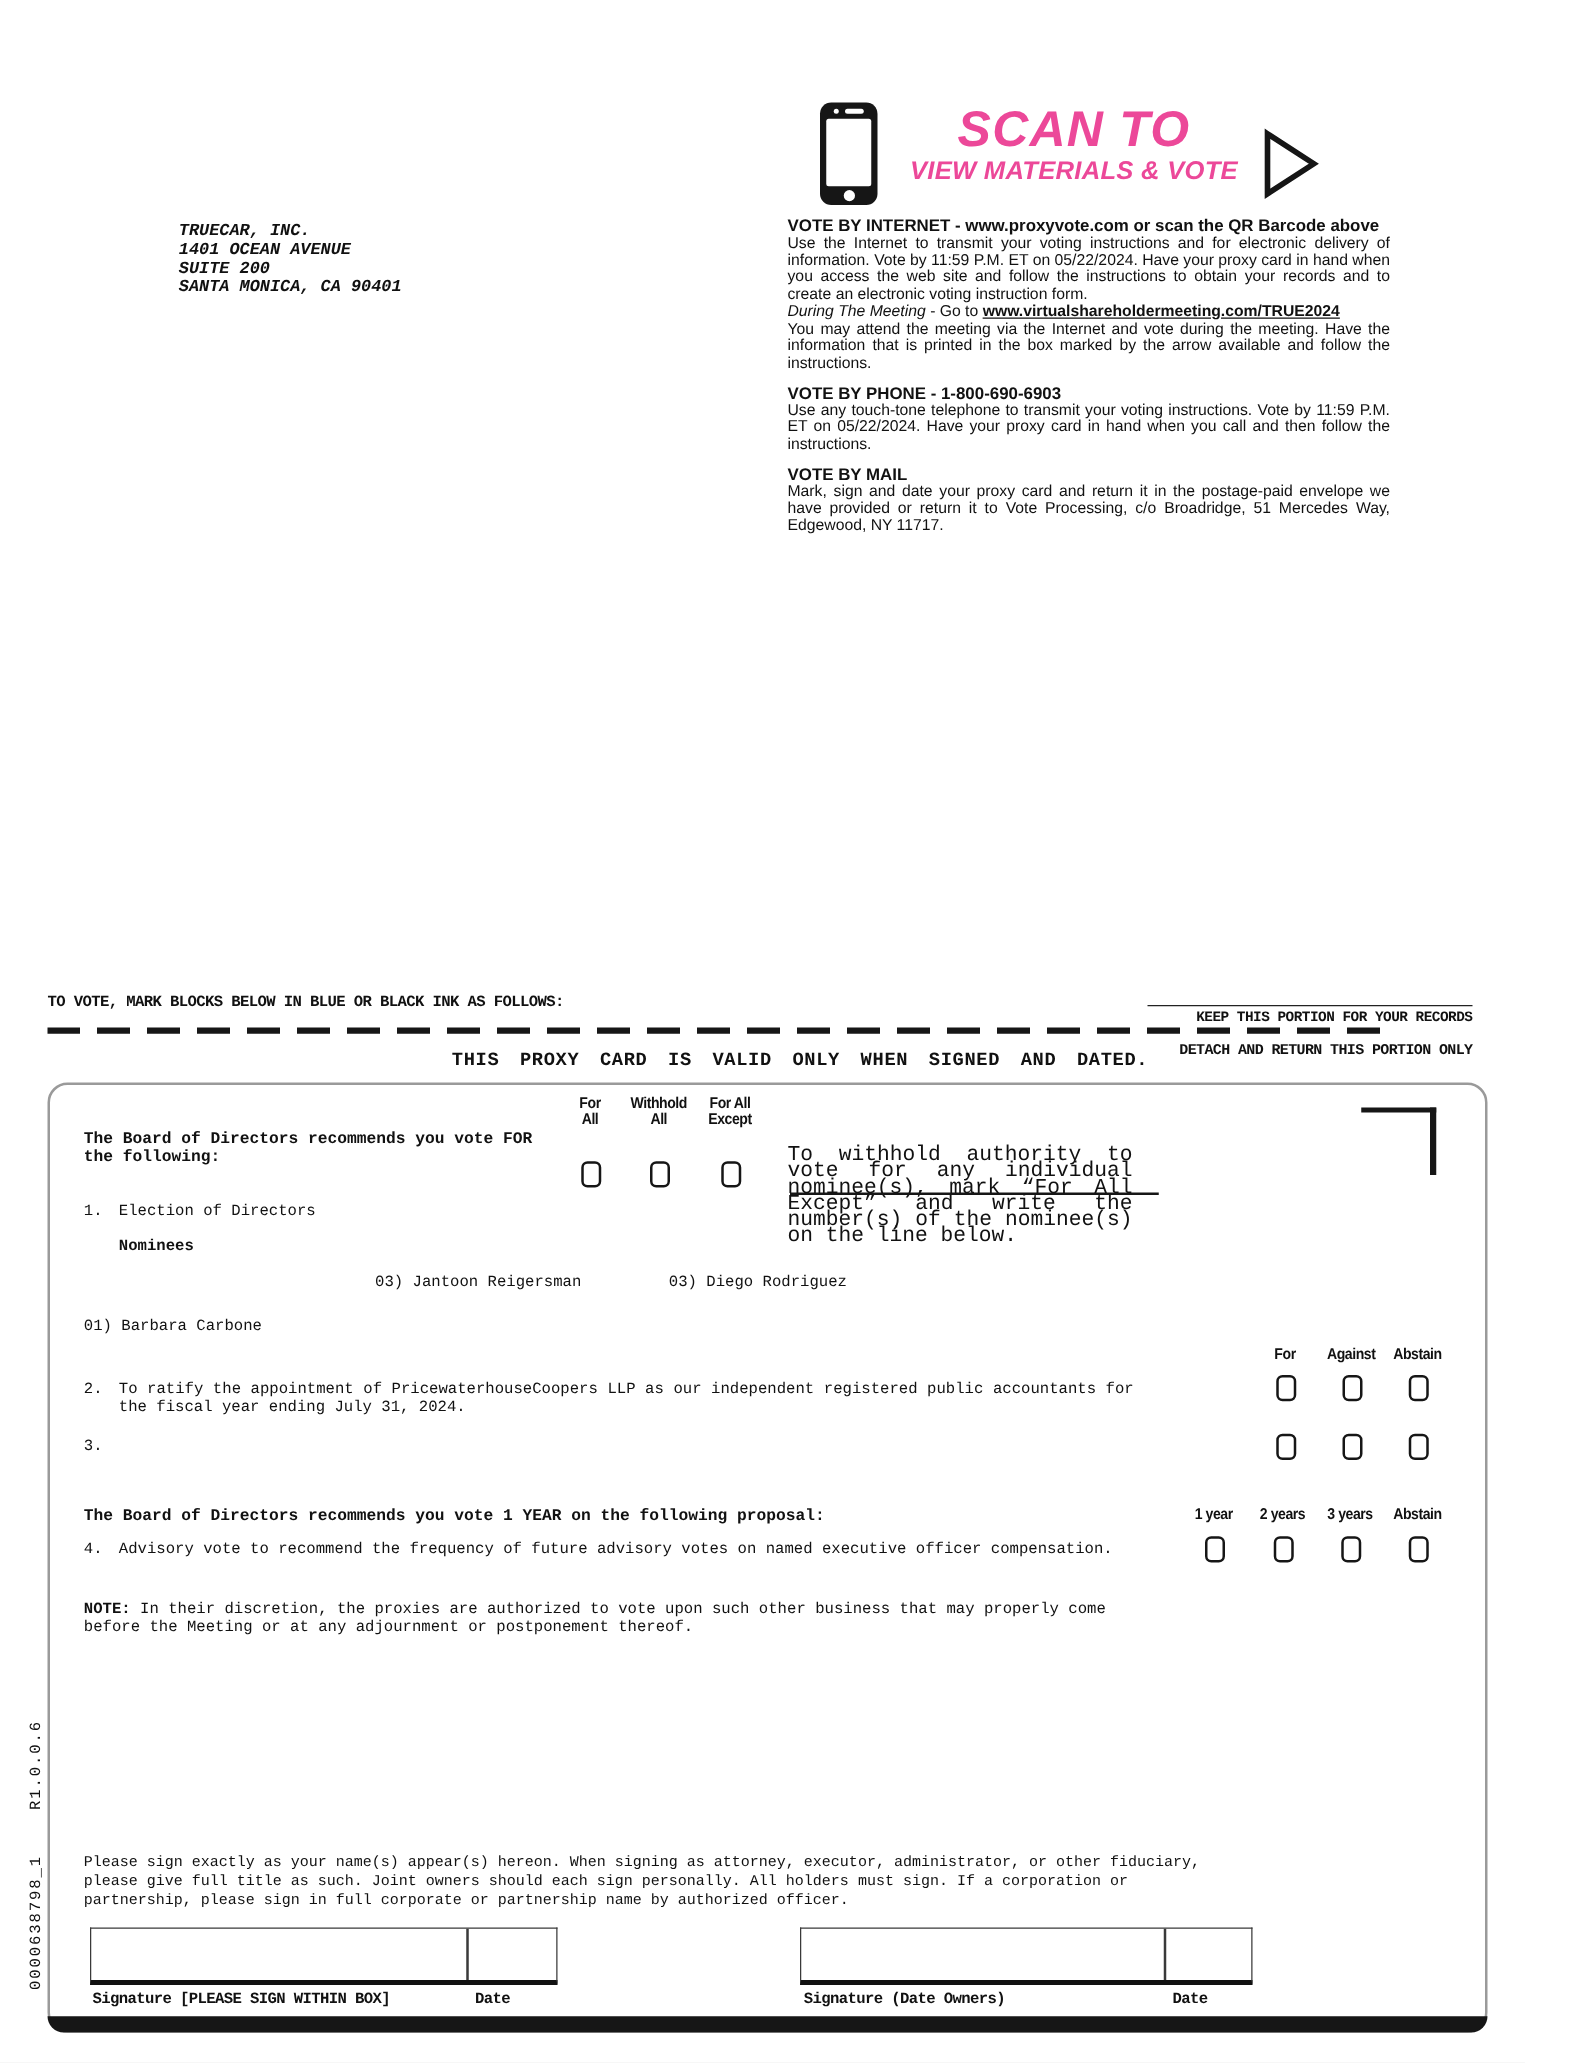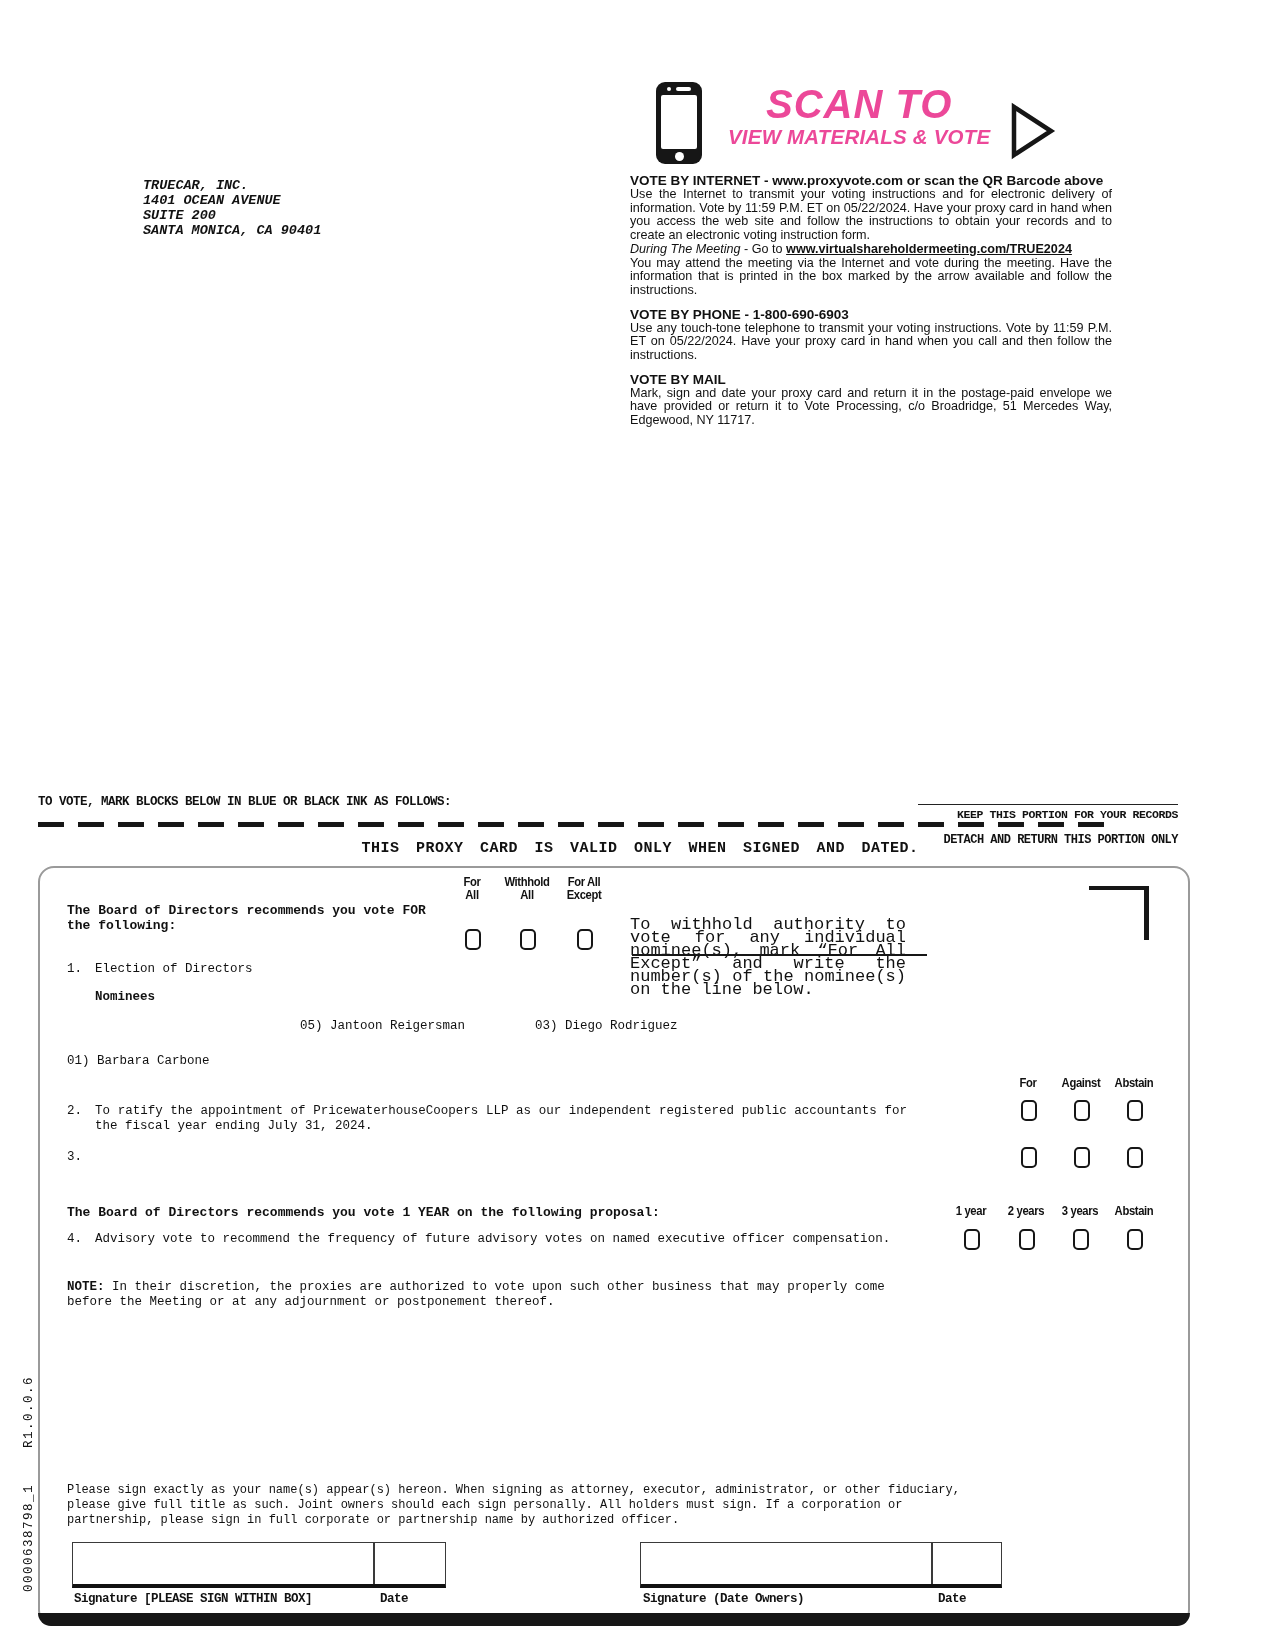--- a/index.html
+++ b/index.html
@@ -136,21 +136,21 @@
   <span class="cb" style="left:577px;top:929px;"></span>
 
   <div class="writein" style="left:632px;top:936px;width:295px;height:18px;"></div>
 
   <div class="body-mono" style="left:67px;top:962px;">1.</div>
   <div class="body-mono" style="left:95px;top:962px;">Election of Directors</div>
 
   <div class="body-mono b" style="left:95px;top:990px;">Nominees</div>
 
   <div class="body-mono" style="left:67px;top:1019px;margin-top:35px;">01) Barbara Carbone</div>
-  <div class="body-mono" style="left:300px;top:1019px;">05) Jantoon Reigersman</div>
+  <div class="body-mono" style="left:300px;top:1019px;">03) Jantoon Reigersman</div>
   <div class="body-mono" style="left:535px;top:1019px;">03) Diego Rodriguez</div>
 
   <div class="abs colhead" style="left:998px;top:1077px;width:60px;">For</div>
   <div class="abs colhead" style="left:1051px;top:1077px;width:60px;">Against</div>
   <div class="abs colhead" style="left:1104px;top:1077px;width:60px;">Abstain</div>
 
   <div class="body-mono" style="left:67px;top:1104px;">2.</div>
   <div class="body-mono" style="left:95px;top:1104px;width:812px;text-align:justify;">To ratify the appointment of PricewaterhouseCoopers LLP as our independent registered public accountants for the fiscal year ending July 31, 2024.</div>
   <span class="cb" style="left:1021px;top:1100px;"></span>
   <span class="cb" style="left:1074px;top:1100px;"></span>

